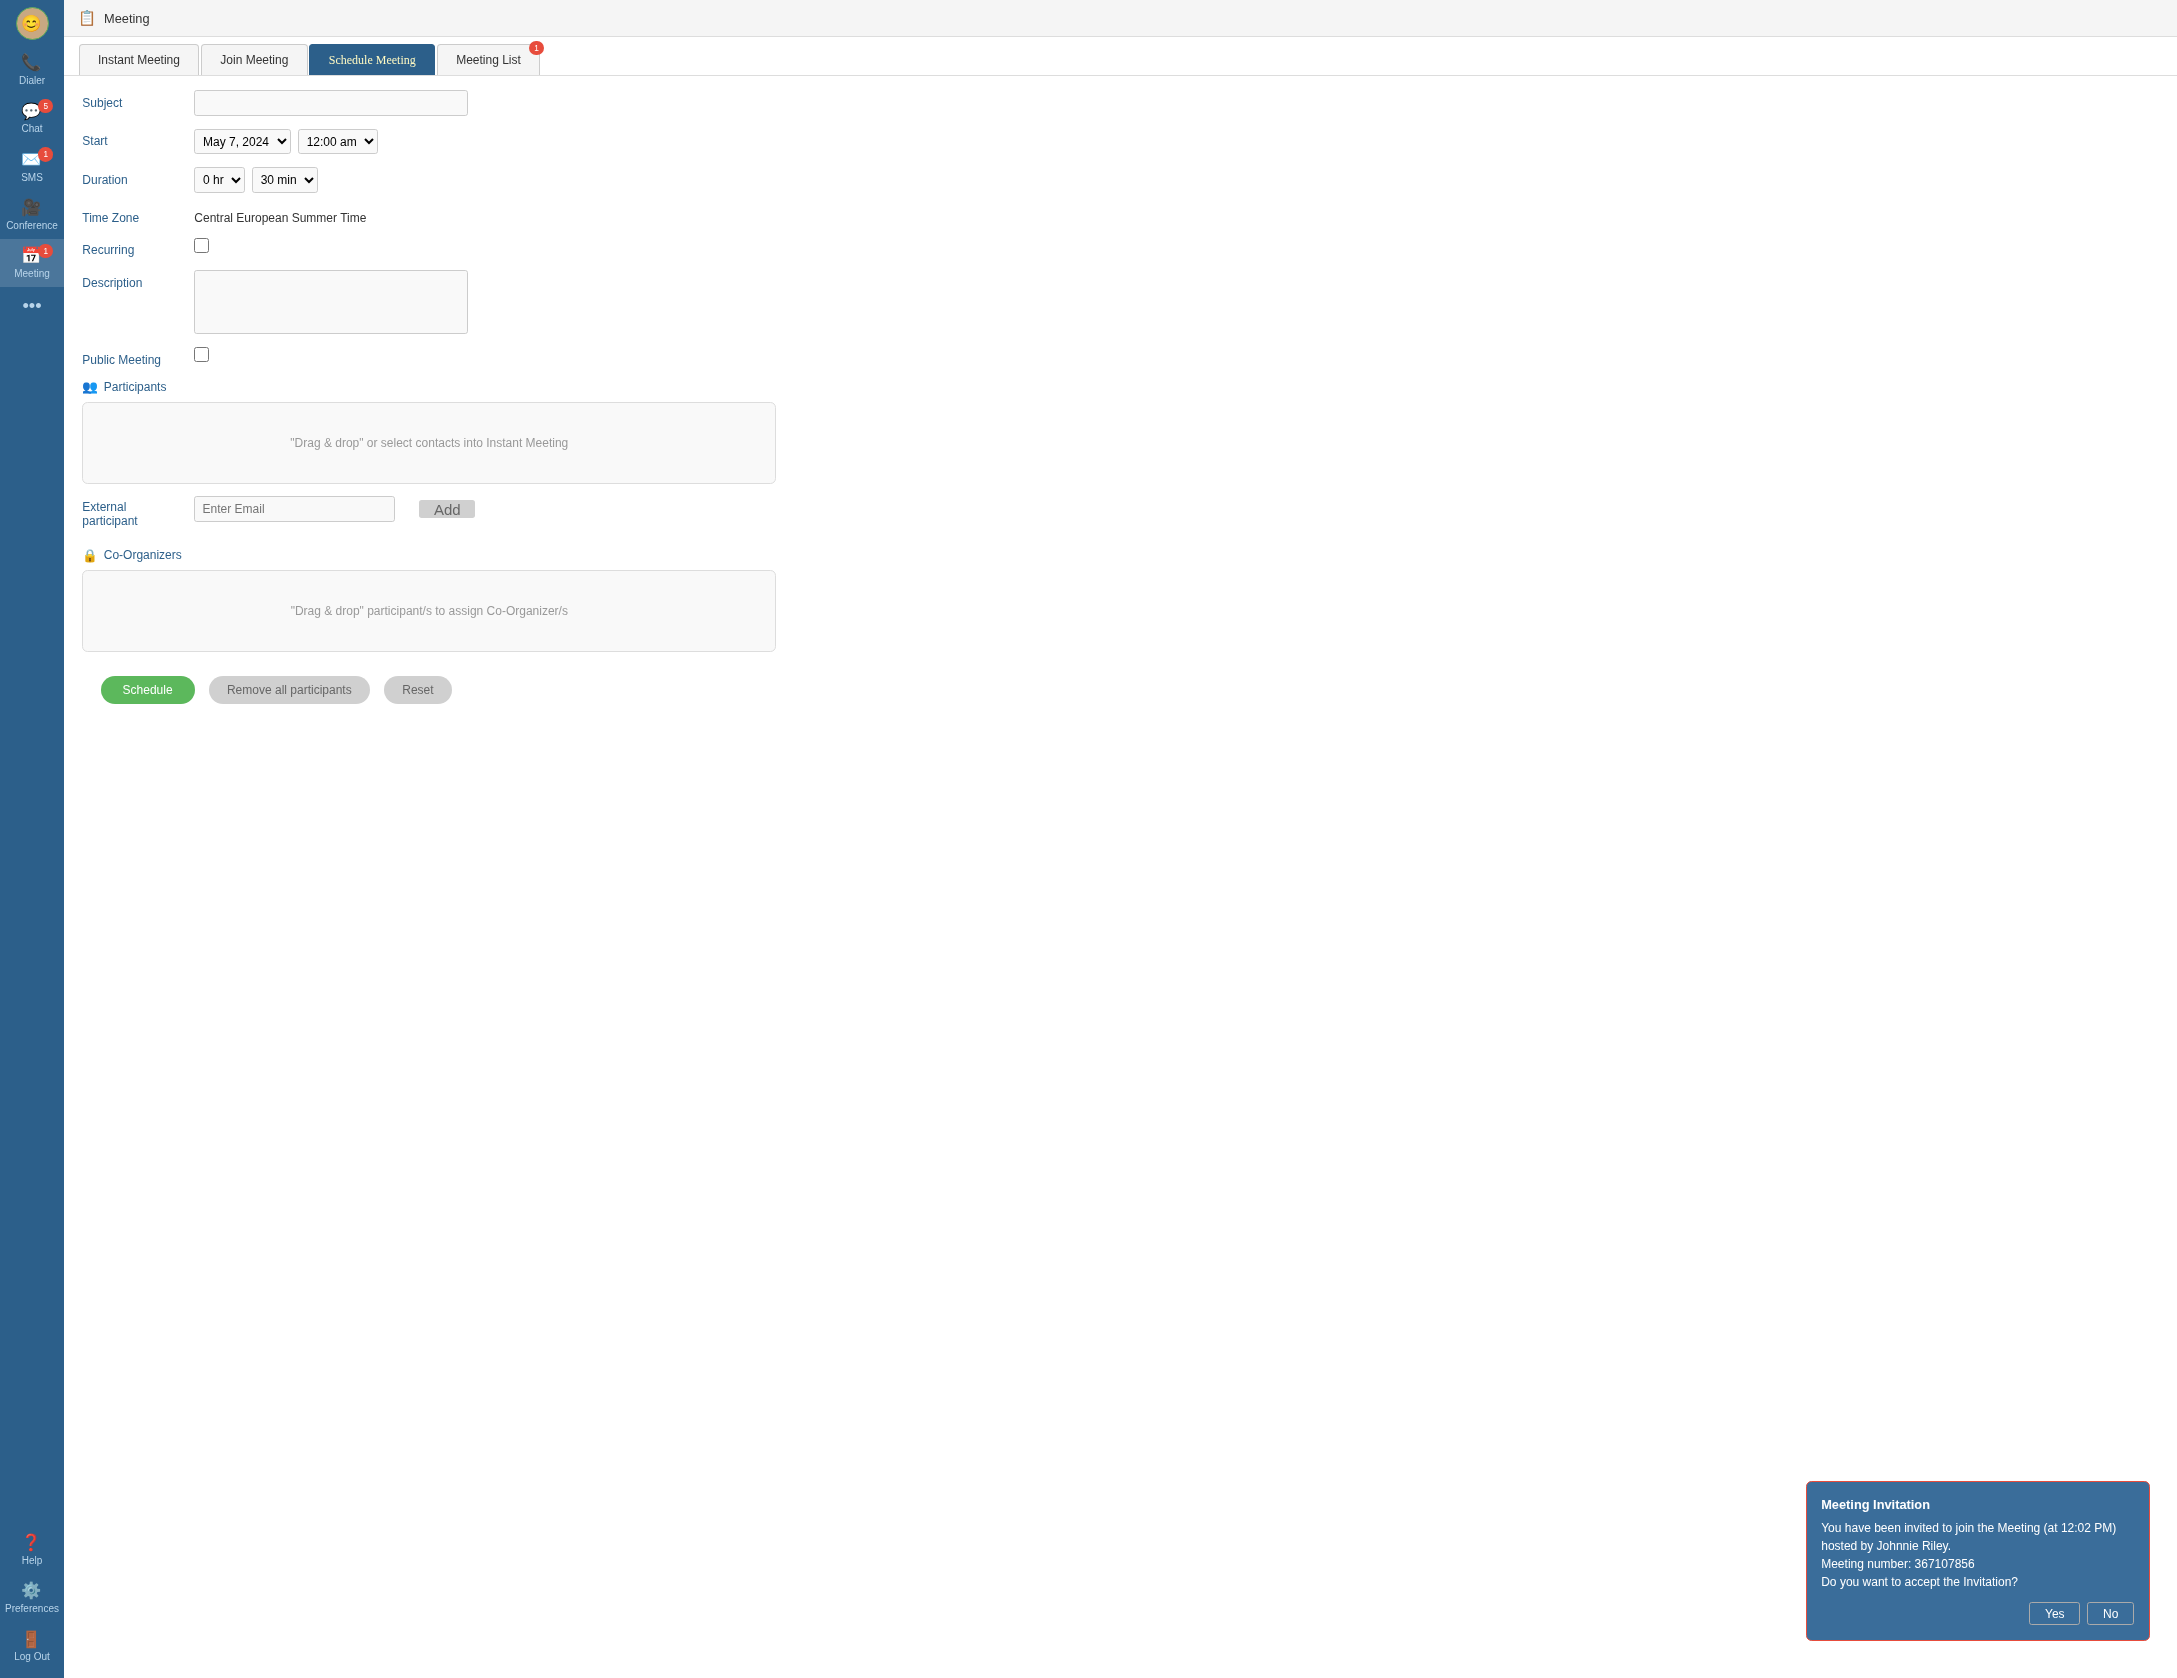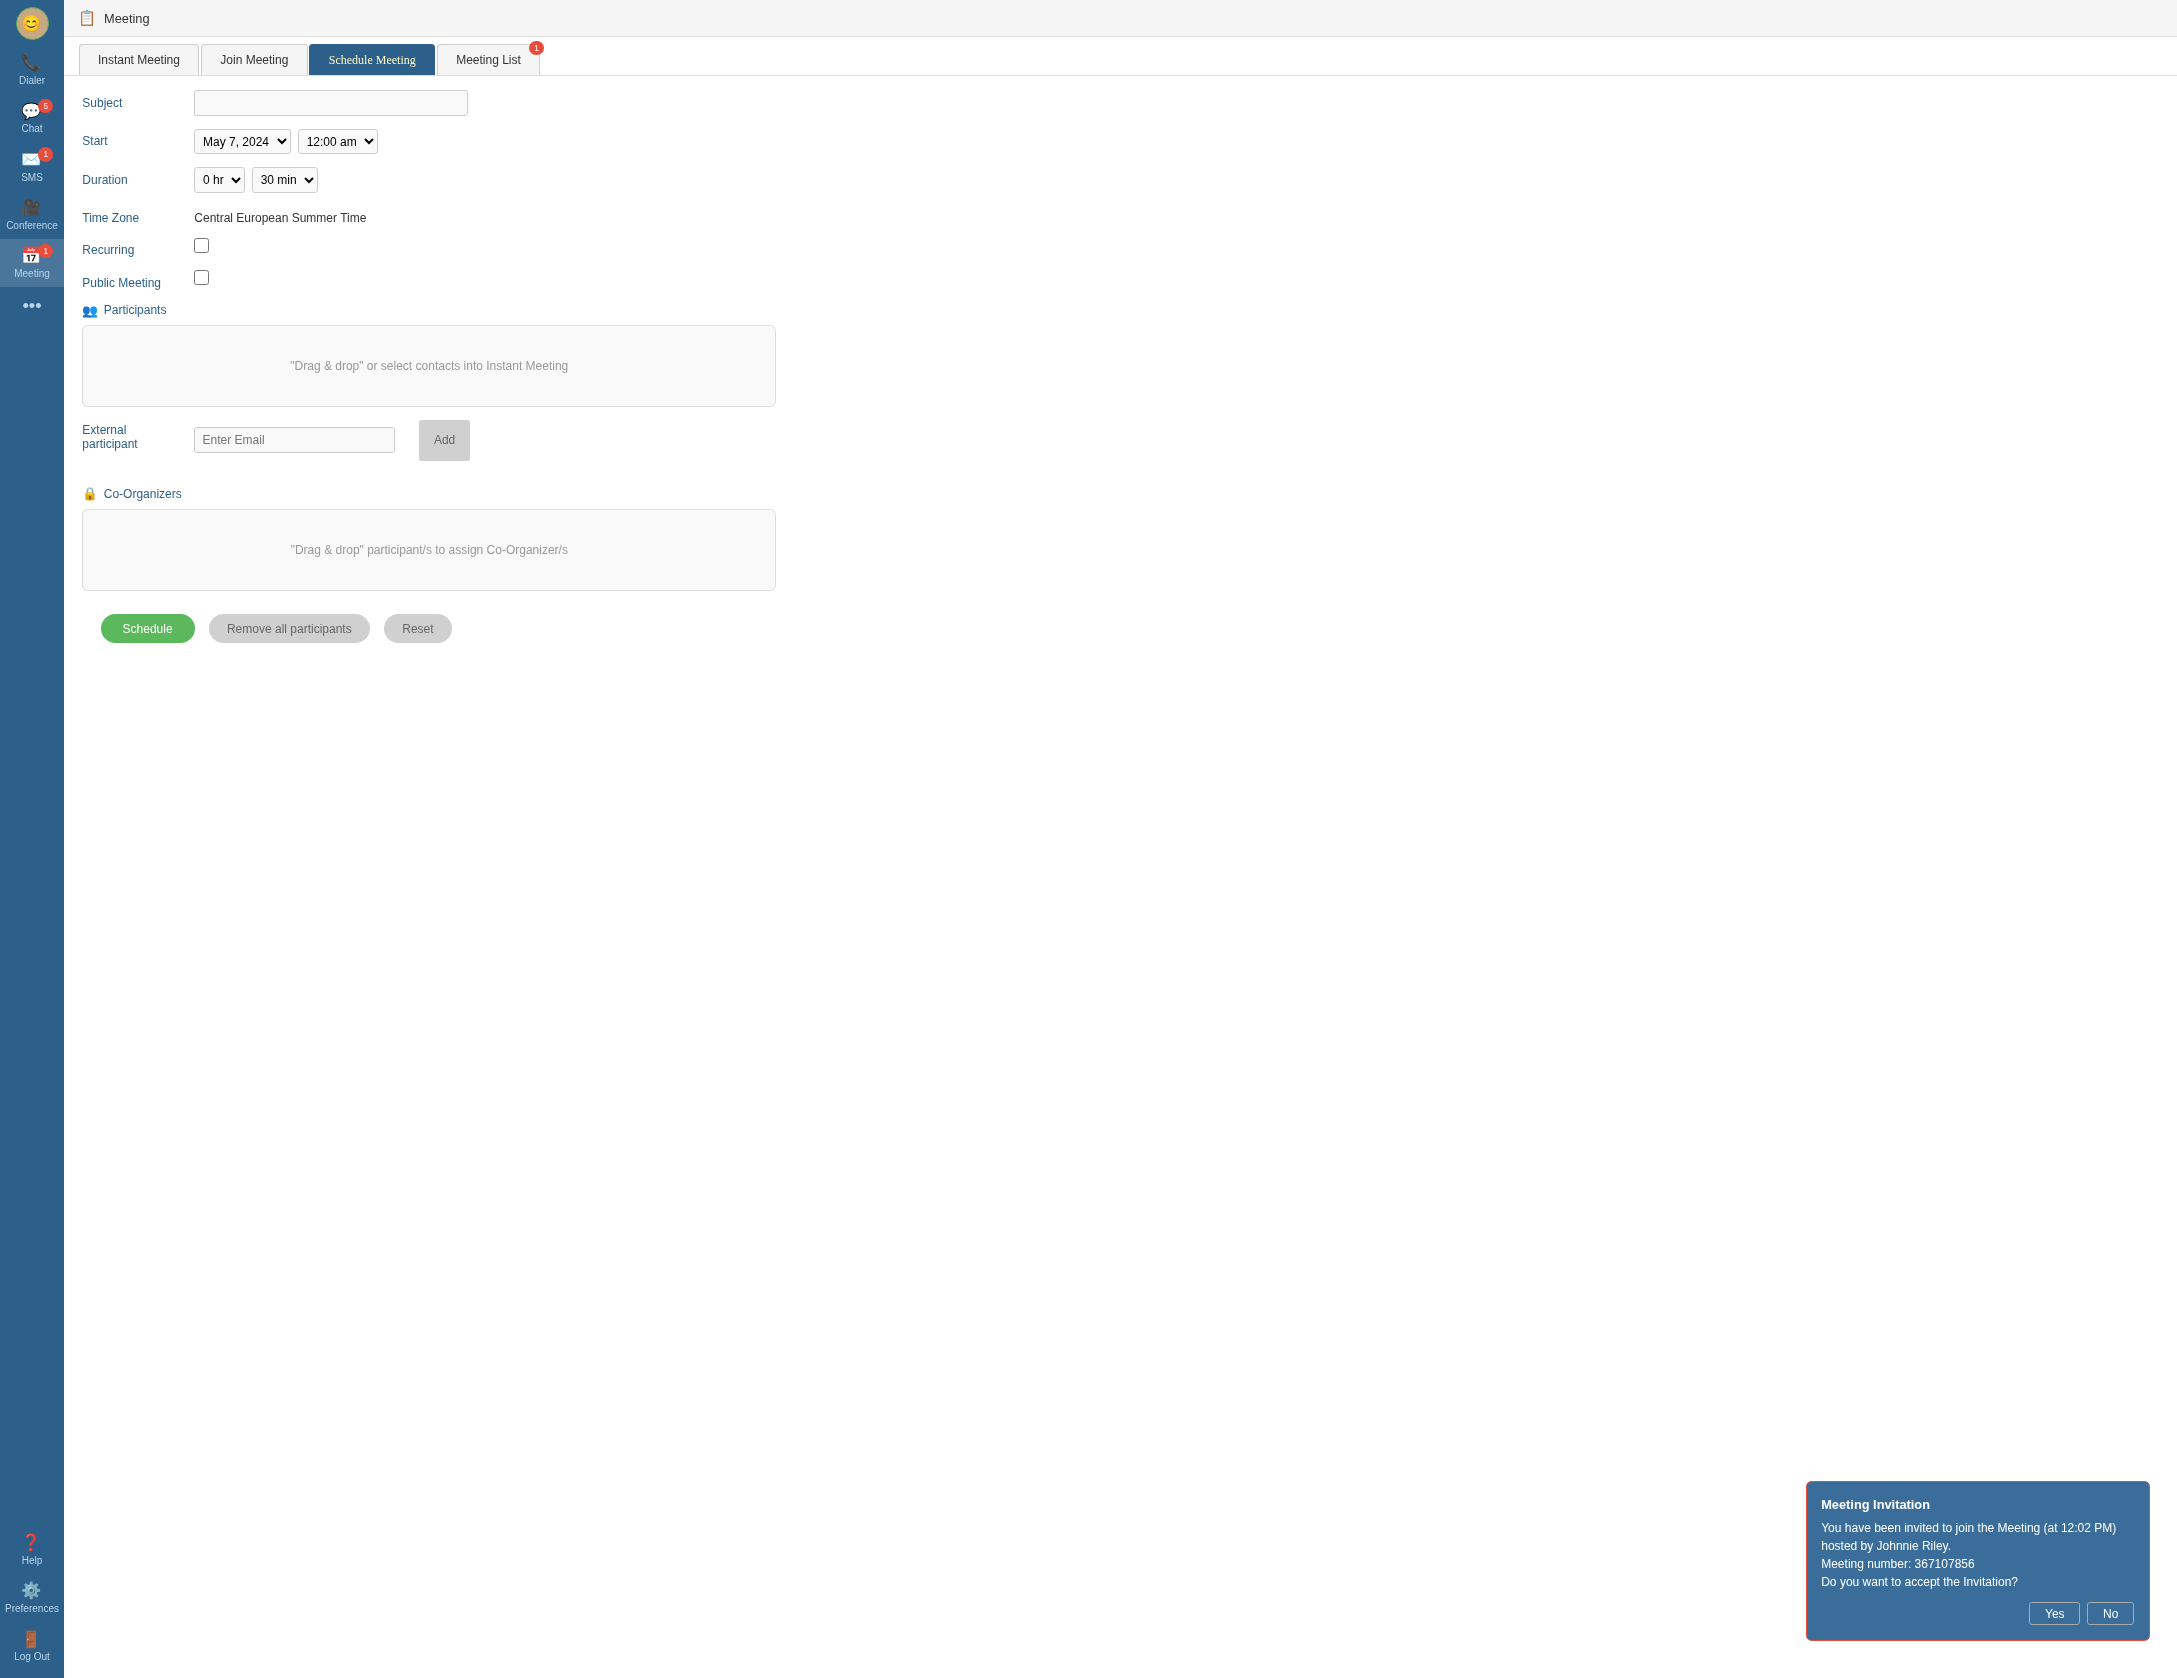--- a/index.html
+++ b/index.html
@@ -237,28 +237,28 @@
       width: 201px;
       height: 25.6px;
       border: 0.9px solid #ccc;
       border-radius: 2.7px;
       padding: 0 7.3px;
       font-size: 12px;
       background: #f9f9f9;
       color: #999;
     }
     .add-btn {
-      height: 41px;
+      height: 18px;
       padding: 0 14.6px;
       background: #d0d0d0;
       color: #666;
       border: none;
       border-radius: 2.7px;
       cursor: pointer;
-      font-size: 12px;
+      font-size: 15px;
     }
 
     
     .action-bar {
       display: flex;
       gap: 14px;
       padding: 11px 18.3px;
       align-items: center;
     }
     .btn-schedule {
@@ -459,20 +459,26 @@
       </div>
     </div>
 
     <div class="form-row">
       <label class="form-label">Recurring</label>
       <div class="form-control">
         <input type="checkbox" class="checkbox-input" style="">
       </div>
     </div>
 
+    <div class="form-row">
+      <label class="form-label">Description</label>
+      <div class="form-control">
+        <textarea class="textarea-input" style=""></textarea>
+      </div>
+    </div>
 
     <div class="form-row">
       <label class="form-label">Public Meeting</label>
       <div class="form-control">
         <input type="checkbox" class="checkbox-input" style="">
       </div>
     </div>
 
     <div class="section-header">
       <span class="section-icon">👥</span>

